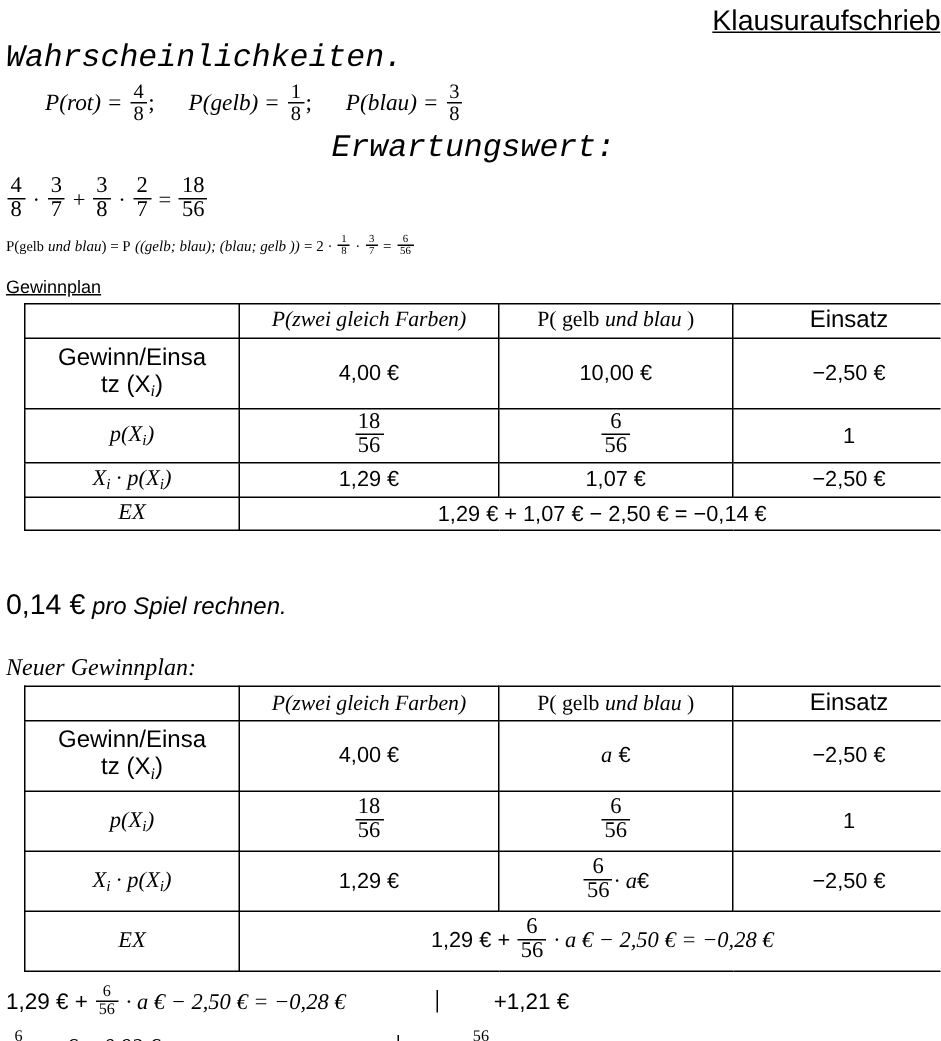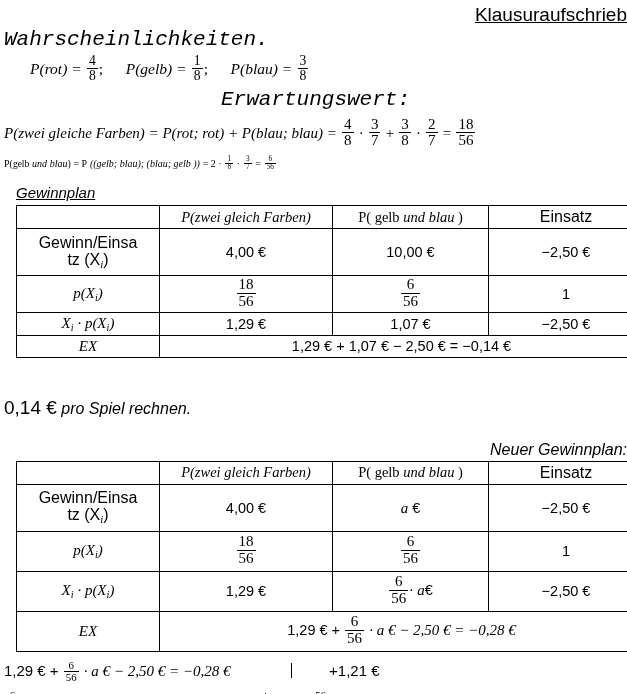--- a/index.html
+++ b/index.html
@@ -38,33 +38,31 @@
   }
   .subtitle {
     font-family: Liberation Mono, monospace;
     font-style: italic;
     font-size: 21px;
     padding: 1px 0 0 4px;
     line-height: 1.2;
   }
   .sec-head {
     font-family: "Liberation Sans", sans-serif;
-    font-style: italic;
-    font-size: 15px;
-    padding-left: 16px;
+    font-size: 12px;
+    padding-left: 4px;
     text-decoration: underline;
     line-height: 1.2;
   }
   .sec-head-plain {
-    font-family: Liberation Sans, sans-serif;
+    font-family: Liberation Serif, serif;
     font-style: italic;
     font-size: 16px;
     padding-left: 4px;
     line-height: 1.2;
-    text-align: right;
   }
   .mathline {
     padding-left: 4px;
     line-height: 1.0;
     white-space: nowrap;
   }
   .para {
     font-family: "Liberation Sans", sans-serif;
     font-style: italic;
     font-size: 16px;
@@ -189,21 +187,20 @@
     <span class="serif">P(blau) =</span>
     <span class="frac md serif-up">
       <span class="num">3</span>
       <span class="den">8</span>
     </span>
   </div>
 
   <div class="subtitle" style="padding-top:3px;text-align:center;">Erwartungswert:</div>
 
   <div class="mathline" style="padding-top:6px;font-size:15px;">
-    <span class="serif">P(zwei gleiche Farben) = P(rot; rot) + P(blau; blau) =</span>
     <span class="frac serif-up">
       <span class="num">4</span>
       <span class="den">8</span>
     </span>
     <span class="serif-up">·</span>
     <span class="frac serif-up">
       <span class="num">3</span>
       <span class="den">7</span>
     </span>
     <span class="serif-up">+</span>

